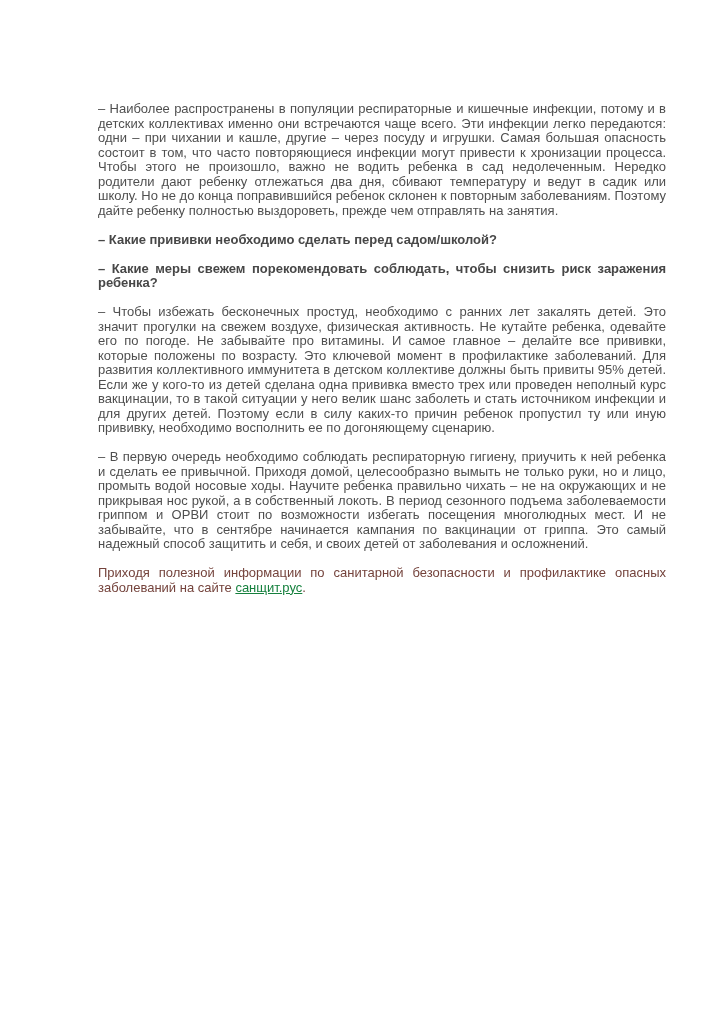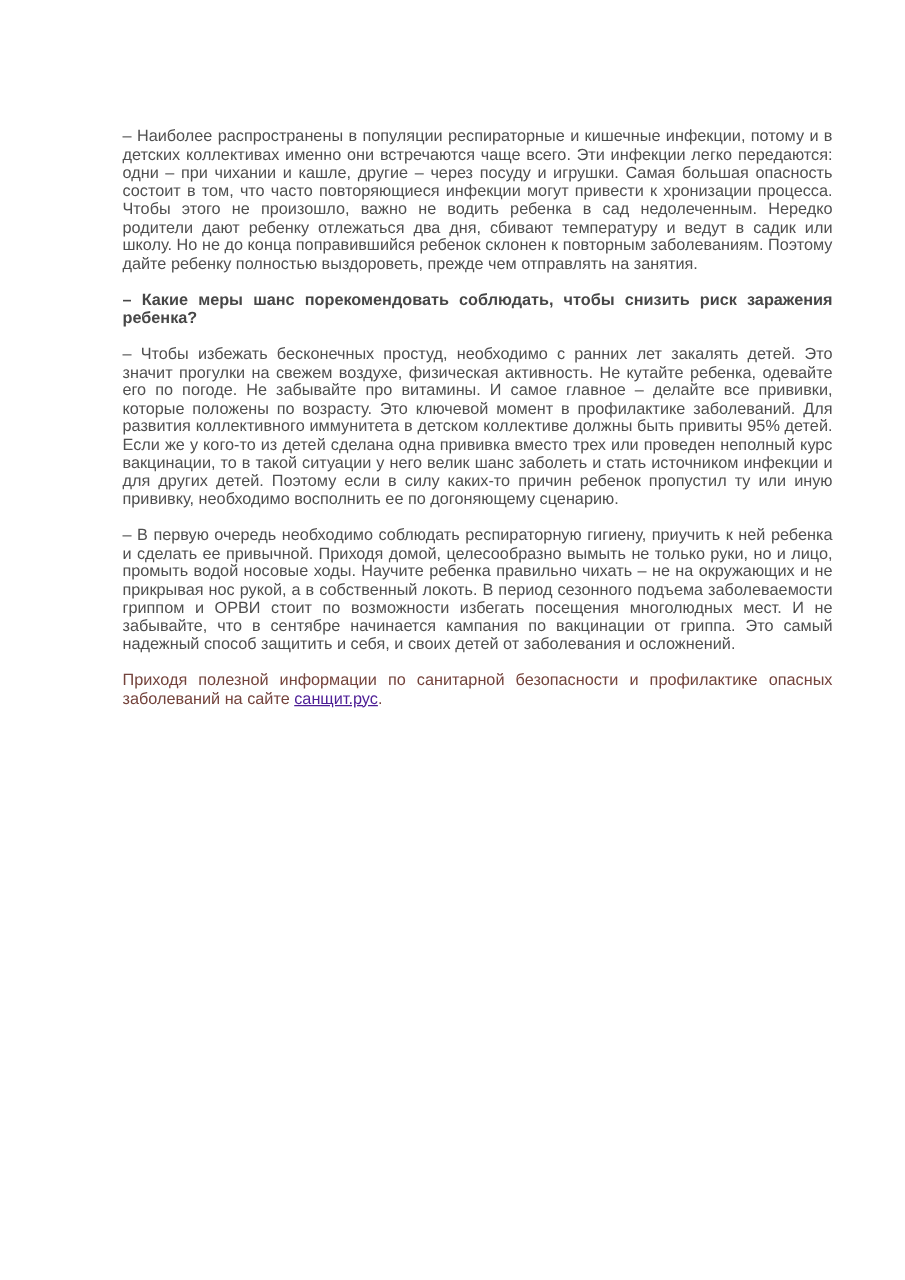--- a/index.html
+++ b/index.html
@@ -34,36 +34,37 @@
     margin: 0 0 14.5px 0;
   }
   .article p.question {
     font-weight: bold;
     color: #474747;
   }
   .article p.footer-note {
     color: #74433c;
   }
   .article a.site-link {
-    color: #4c1d95;
+    color: #15803d;
     text-decoration: underline;
     cursor: pointer;
   }
 </style>
 </head>
 <body>
 
 <div class="page">
   <div class="article">
 
     <p class="answer">– Наиболее распространены в популяции респираторные и кишечные инфекции, потому и в детских коллективах именно они встречаются чаще всего. Эти инфекции легко передаются: одни – при чихании и кашле, другие – через посуду и игрушки. Самая большая опасность состоит в том, что часто повторяющиеся инфекции могут привести к хронизации процесса. Чтобы этого не произошло, важно не водить ребенка в сад недолеченным. Нередко родители дают ребенку отлежаться два дня, сбивают температуру и ведут в садик или школу. Но не до конца поправившийся ребенок склонен к повторным заболеваниям. Поэтому дайте ребенку полностью выздороветь, прежде чем отправлять на занятия.</p>
 
+    <p class="question">– Какие прививки необходимо сделать перед садом/школой?</p>
 
 
-    <p class="question">– Какие меры шанс порекомендовать соблюдать, чтобы снизить риск заражения ребенка?</p>
+    <p class="question">– Какие меры свежем порекомендовать соблюдать, чтобы снизить риск заражения ребенка?</p>
 
     <p class="answer">– Чтобы избежать бесконечных простуд, необходимо с ранних лет закалять детей. Это значит прогулки на свежем воздухе, физическая активность. Не кутайте ребенка, одевайте его по погоде. Не забывайте про витамины. И самое главное – делайте все прививки, которые положены по возрасту. Это ключевой момент в профилактике заболеваний. Для развития коллективного иммунитета в детском коллективе должны быть привиты 95% детей. Если же у кого-то из детей сделана одна прививка вместо трех или проведен неполный курс вакцинации, то в такой ситуации у него велик шанс заболеть и стать источником инфекции и для других детей. Поэтому если в силу каких-то причин ребенок пропустил ту или иную прививку, необходимо восполнить ее по догоняющему сценарию.</p>
 
 
     <p class="answer">– В первую очередь необходимо соблюдать респираторную гигиену, приучить к ней ребенка и сделать ее привычной. Приходя домой, целесообразно вымыть не только руки, но и лицо, промыть водой носовые ходы. Научите ребенка правильно чихать – не на окружающих и не прикрывая нос рукой, а в собственный локоть. В период сезонного подъема заболеваемости гриппом и ОРВИ стоит по возможности избегать посещения многолюдных мест. И не забывайте, что в сентябре начинается кампания по вакцинации от гриппа. Это самый надежный способ защитить и себя, и своих детей от заболевания и осложнений.</p>
 
     <p class="footer-note">
       <span>Приходя полезной информации по санитарной безопасности и профилактике опасных заболеваний на сайте </span><a class="site-link">санщит.рус</a><span>.</span>
     </p>
 

